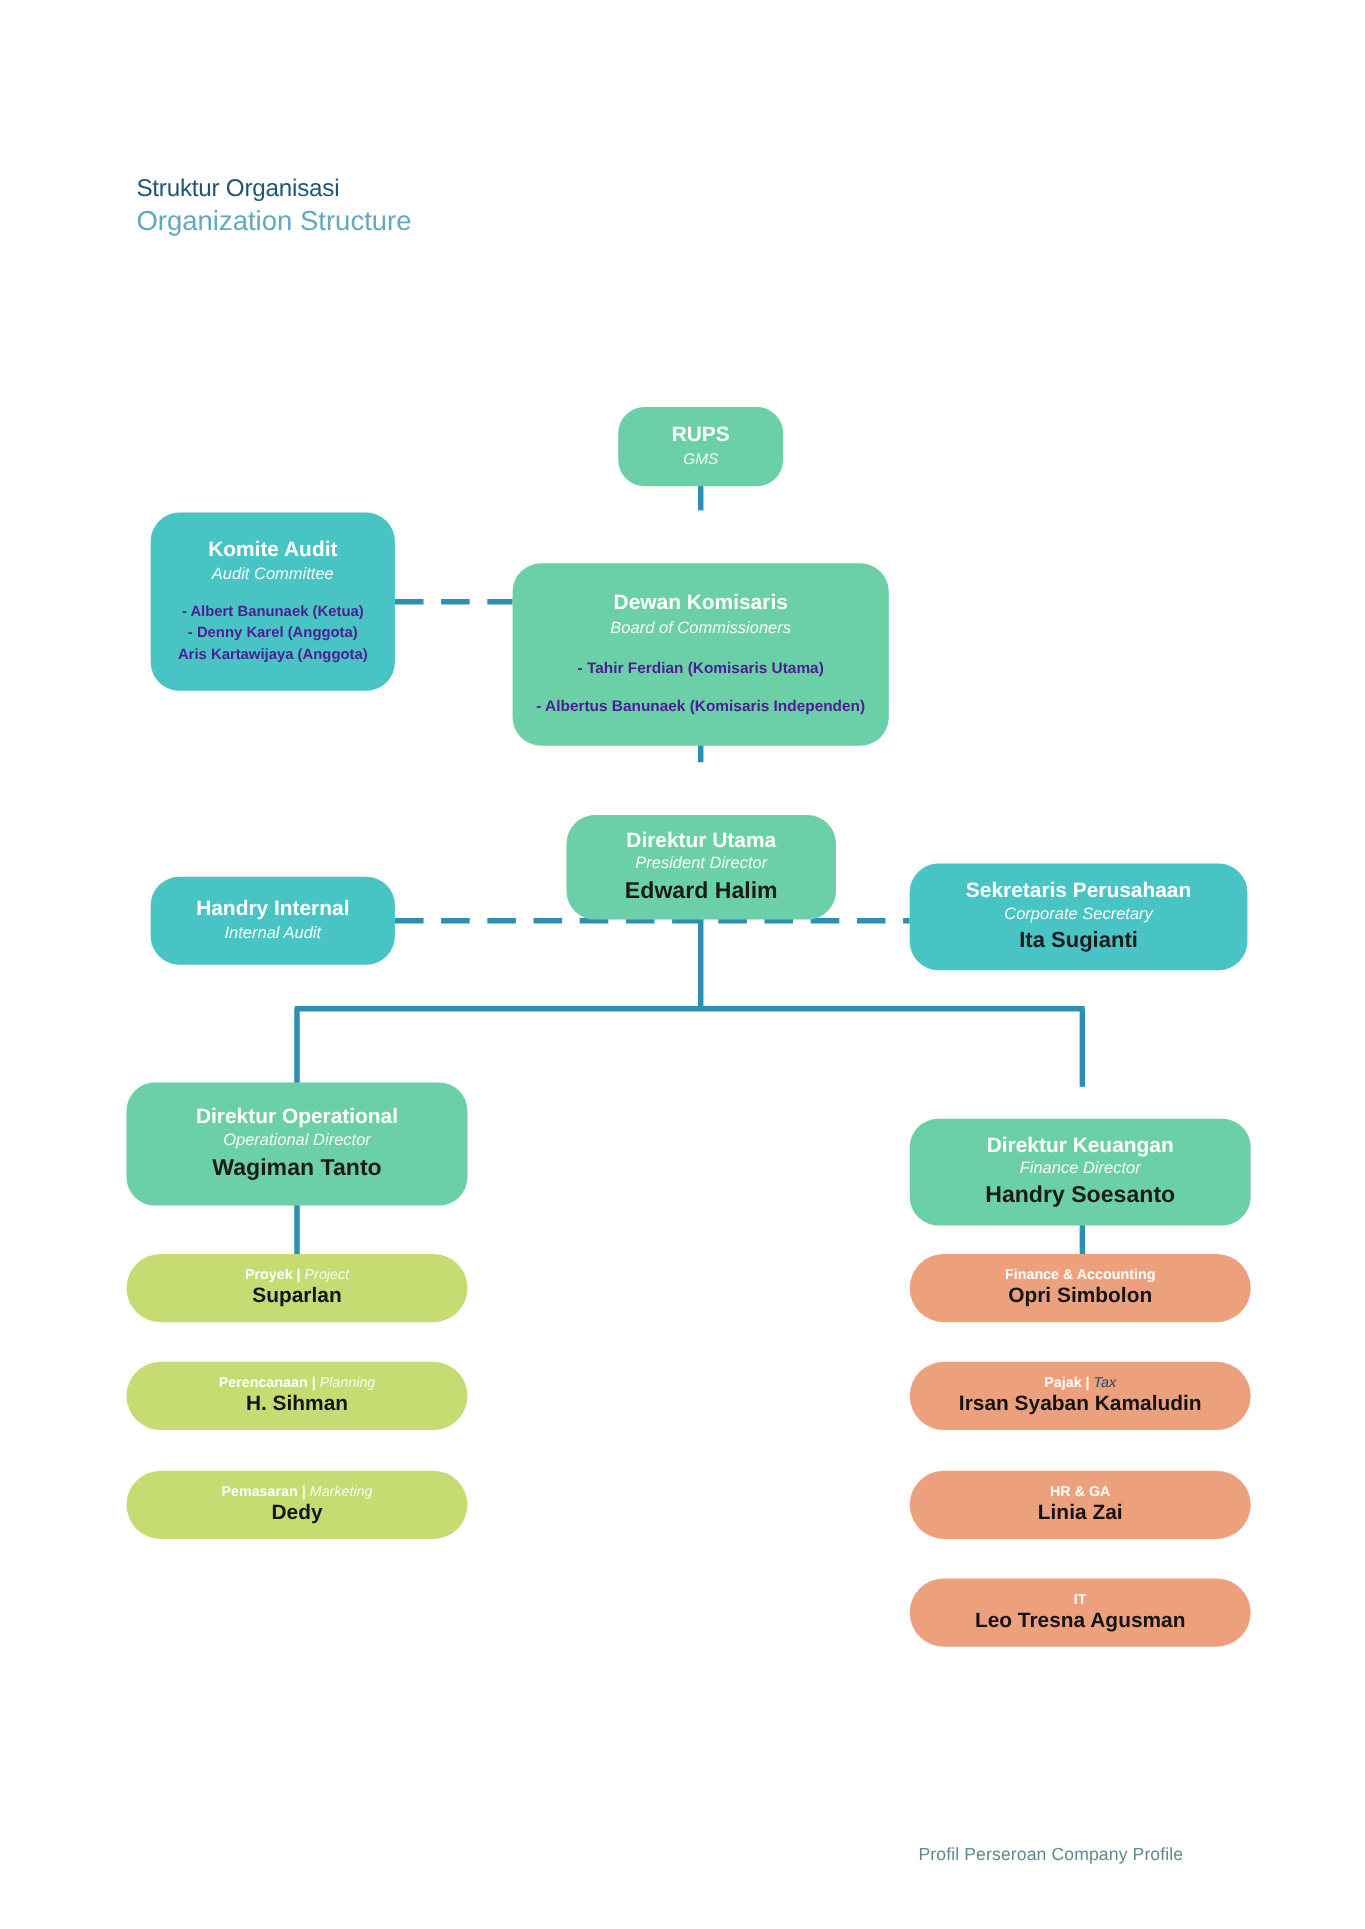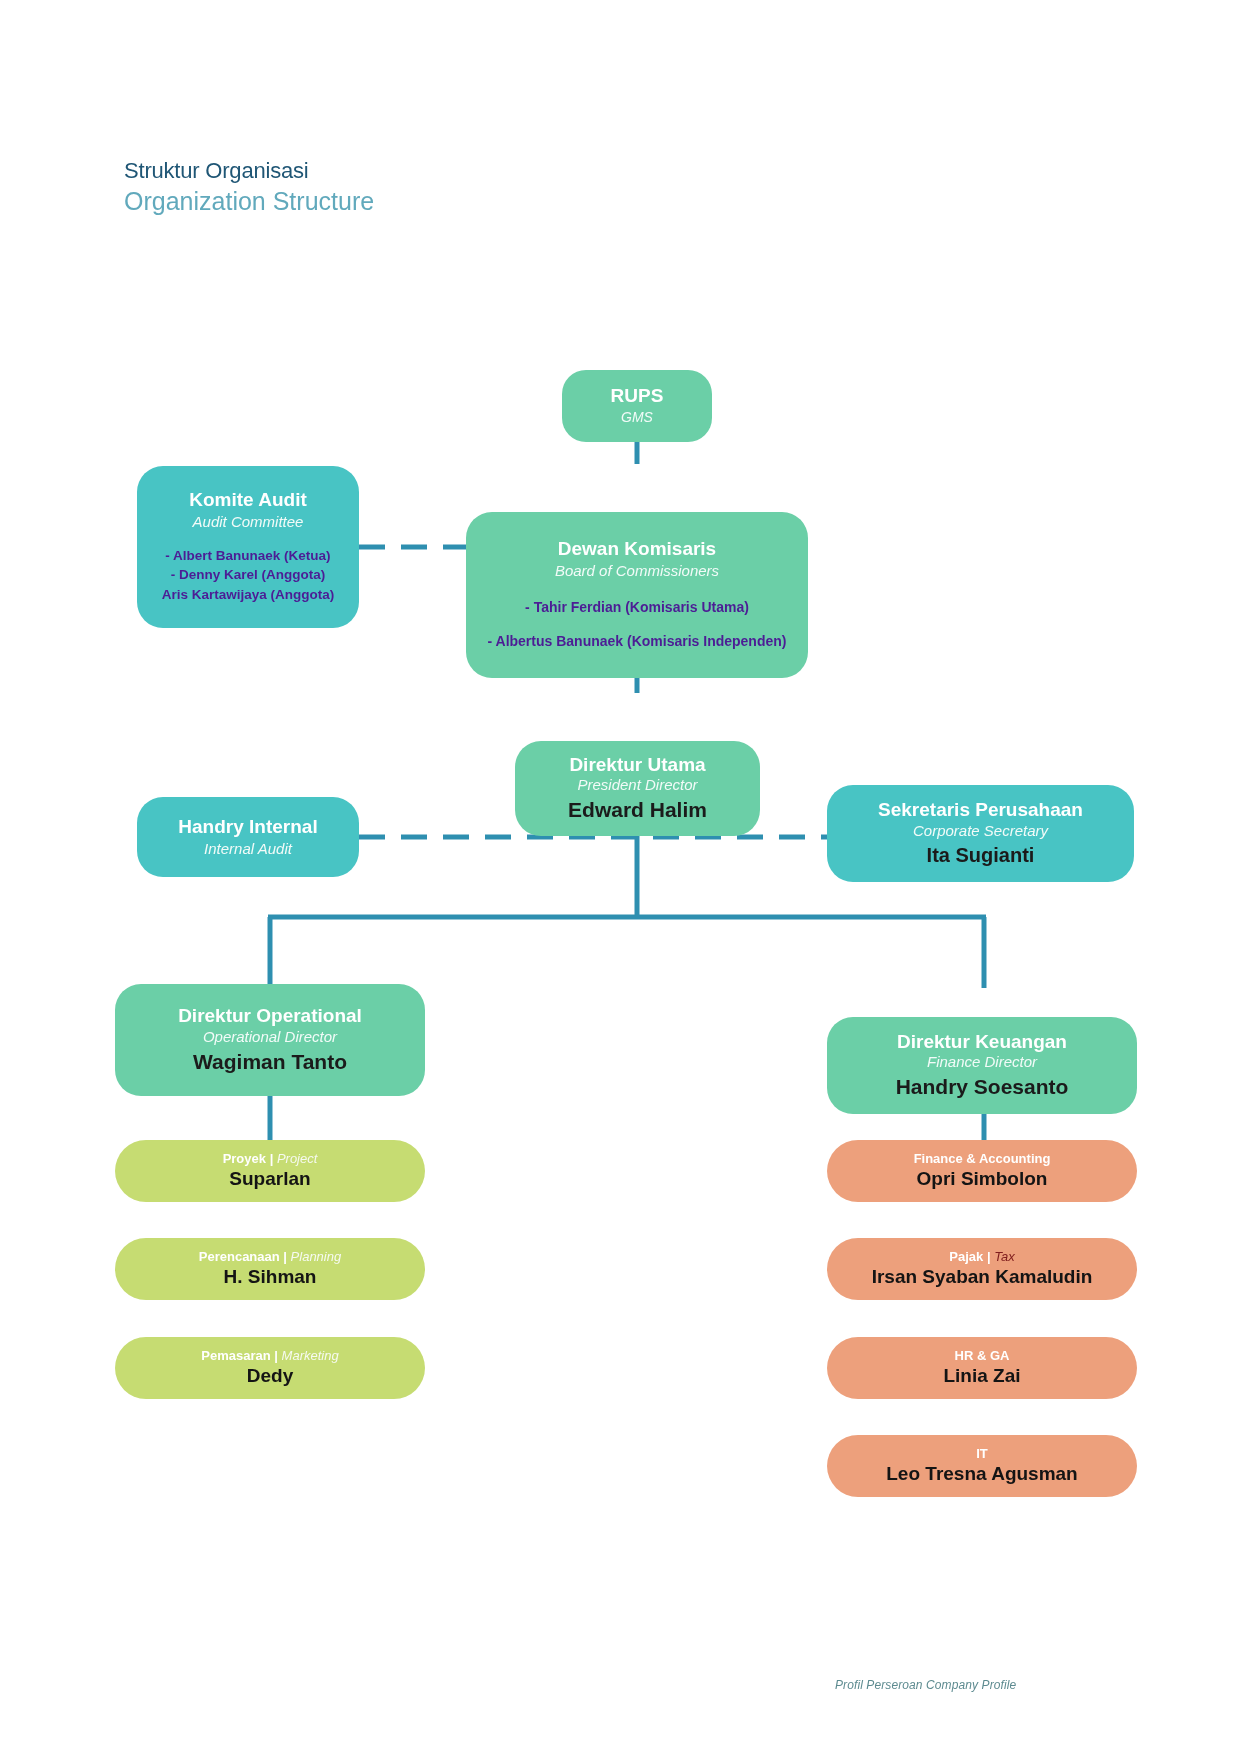--- a/index.html
+++ b/index.html
@@ -139,39 +139,38 @@
     font-weight: normal;
     color: #f6faf0;
   }
   .leaf .l-name {
     color: #141414;
     font-weight: bold;
     font-size: 19px;
     line-height: 1.25;
     margin-top: 1px;
   }
-  .leaf.orange .l-dept .l-en { color: #7f1d1d; }
+  .leaf.orange .l-dept .l-en { color: #0c4a6e; }
 
   .left-col  { left: 115px; }
   .right-col { left: 827px; }
 
   .row1 { top: 1140px; }
   .row2 { top: 1238px; }
   .row3 { top: 1337px; }
   .row4 { top: 1435px; }
 
   
   .footer {
     position: absolute;
     left: 835px;
     top: 1678px;
-    font-size: 12px;
+    font-size: 16px;
     color: #5d8b90;
     letter-spacing: 0.1px;
-    font-style: italic;
   }
 </style>
 </head>
 <body>
 
 <div class="header">
   <div class="title">Struktur Organisasi</div>
   <div class="subtitle">Organization Structure</div>
 </div>
 

